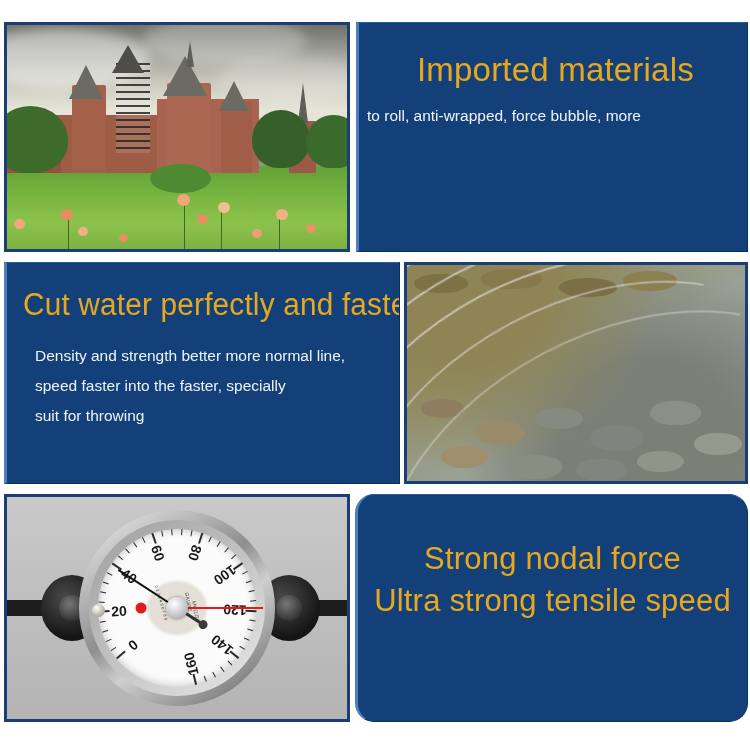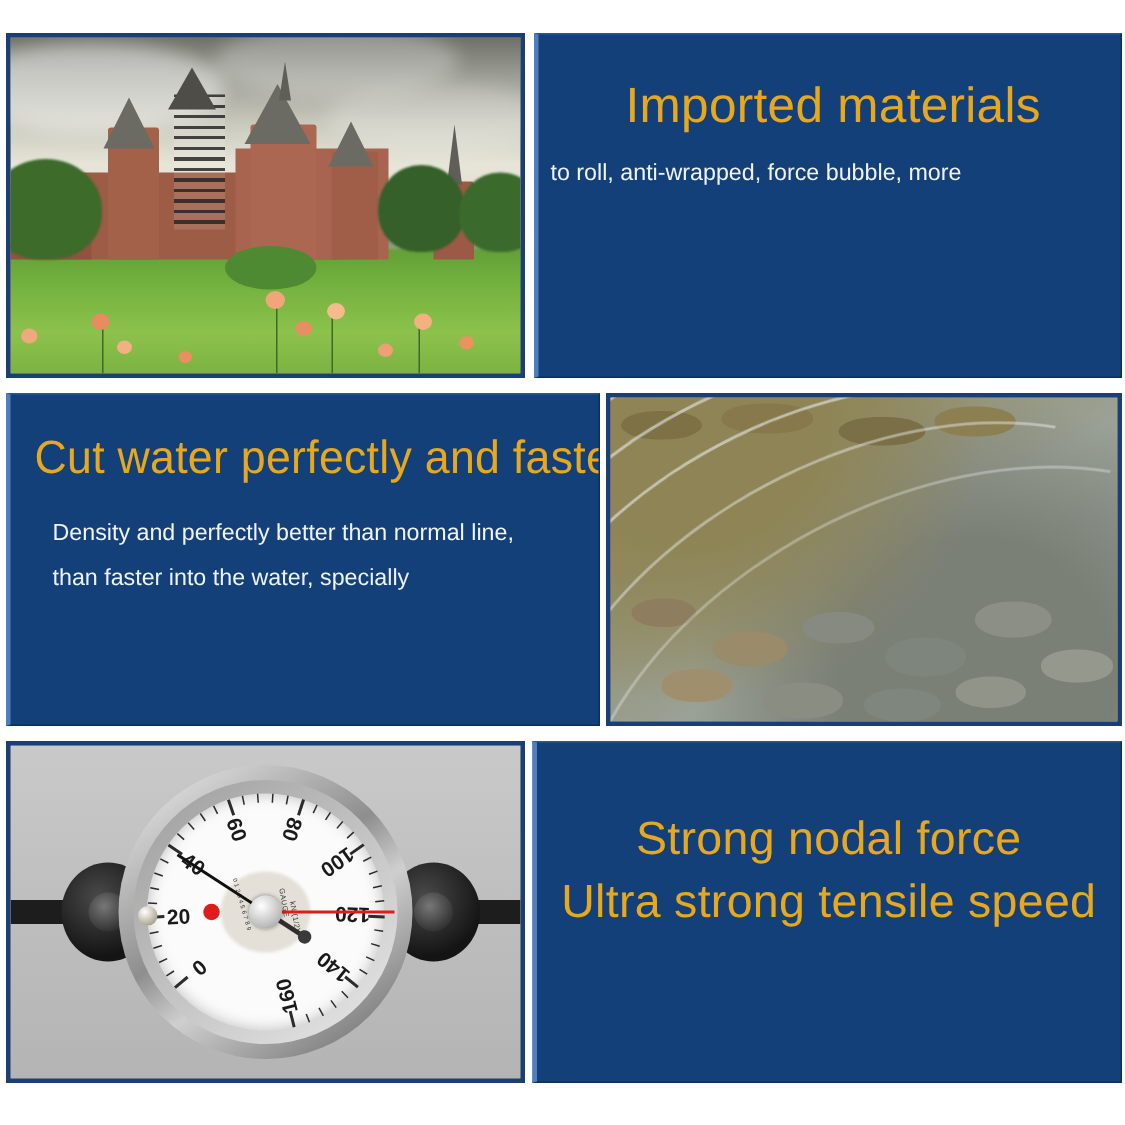--- a/index.html
+++ b/index.html
@@ -78,21 +78,21 @@
       radial-gradient(circle at 18% 8%, #8e8455 0 22%, rgba(142,132,85,0) 55%),
       radial-gradient(circle at 72% 86%, #7b8077 0 30%, rgba(123,128,119,0) 62%),
       linear-gradient(145deg,#8b8150 0%,#94906b 28%,#9aa196 55%,#8f978f 78%,#9ba29a 100%);}
   .peb{position:absolute;border-radius:48%;filter:blur(.5px);}
   .ripple{position:absolute;border:2px solid rgba(242,246,250,.55);
     border-radius:50%;border-right-color:transparent;border-bottom-color:transparent;
     transform:rotate(-28deg);filter:blur(.5px);}
 
   
   #p3-photo{left:4px;top:494px;width:346px;height:228px;}
-  #p3-text{left:355px;top:494px;width:393px;height:228px;}
+  #p3-text{left:355px;top:494px;width:393px;height:228px;border-radius:19px;}
   #p3-head1{position:absolute;left:0;right:0;top:46px;text-align:center;font-size:31px;}
   #p3-head2{position:absolute;left:0;right:0;top:88px;text-align:center;font-size:31px;}
 
   
   .gauge-bg{position:absolute;inset:0;background:linear-gradient(#c9c9c9,#bdbdbd 55%,#b4b4b4);}
   .shaft{position:absolute;top:50%;height:16px;margin-top:-8px;background:#1d1d1d;}
   .eye{position:absolute;top:50%;width:62px;height:66px;margin-top:-33px;
        border-radius:50%;background:radial-gradient(circle at 40% 35%,#4a4a4a,#141414 70%);}
   .eye::after{content:"";position:absolute;left:50%;top:50%;width:26px;height:26px;
        margin:-13px 0 0 -13px;border-radius:50%;
@@ -186,22 +186,23 @@
   <div class="panel blue" id="p1-text">
     <div class="head" id="p1-head">Imported materials</div>
     <div class="body-txt" id="p1-body">
       <div>to roll, anti-wrapped, force bubble, more</div>
     </div>
   </div>
 
   <div class="panel blue" id="p2-text">
     <div class="head" id="p2-head">Cut water perfectly and faster</div>
     <div class="body-txt" id="p2-body">
-      <div>Density and perfectly better than normal line,</div>
-      <div>than faster  into the water, specially</div>
+      <div>Density and strength better more normal line,</div>
+      <div>speed faster  into the faster, specially</div>
+      <div>suit for throwing</div>
     </div>
   </div>
 
   <div class="panel photo" id="p2-photo">
     <div class="inner">
       <div class="waterbase"></div>
 
       <div class="peb" style="left:4%;top:62%;width:13%;height:9%;background:#8e7d5e;"></div>
       <div class="peb" style="left:20%;top:72%;width:15%;height:11%;background:#9a8b6a;"></div>
       <div class="peb" style="left:38%;top:66%;width:14%;height:10%;background:#878a80;"></div>

